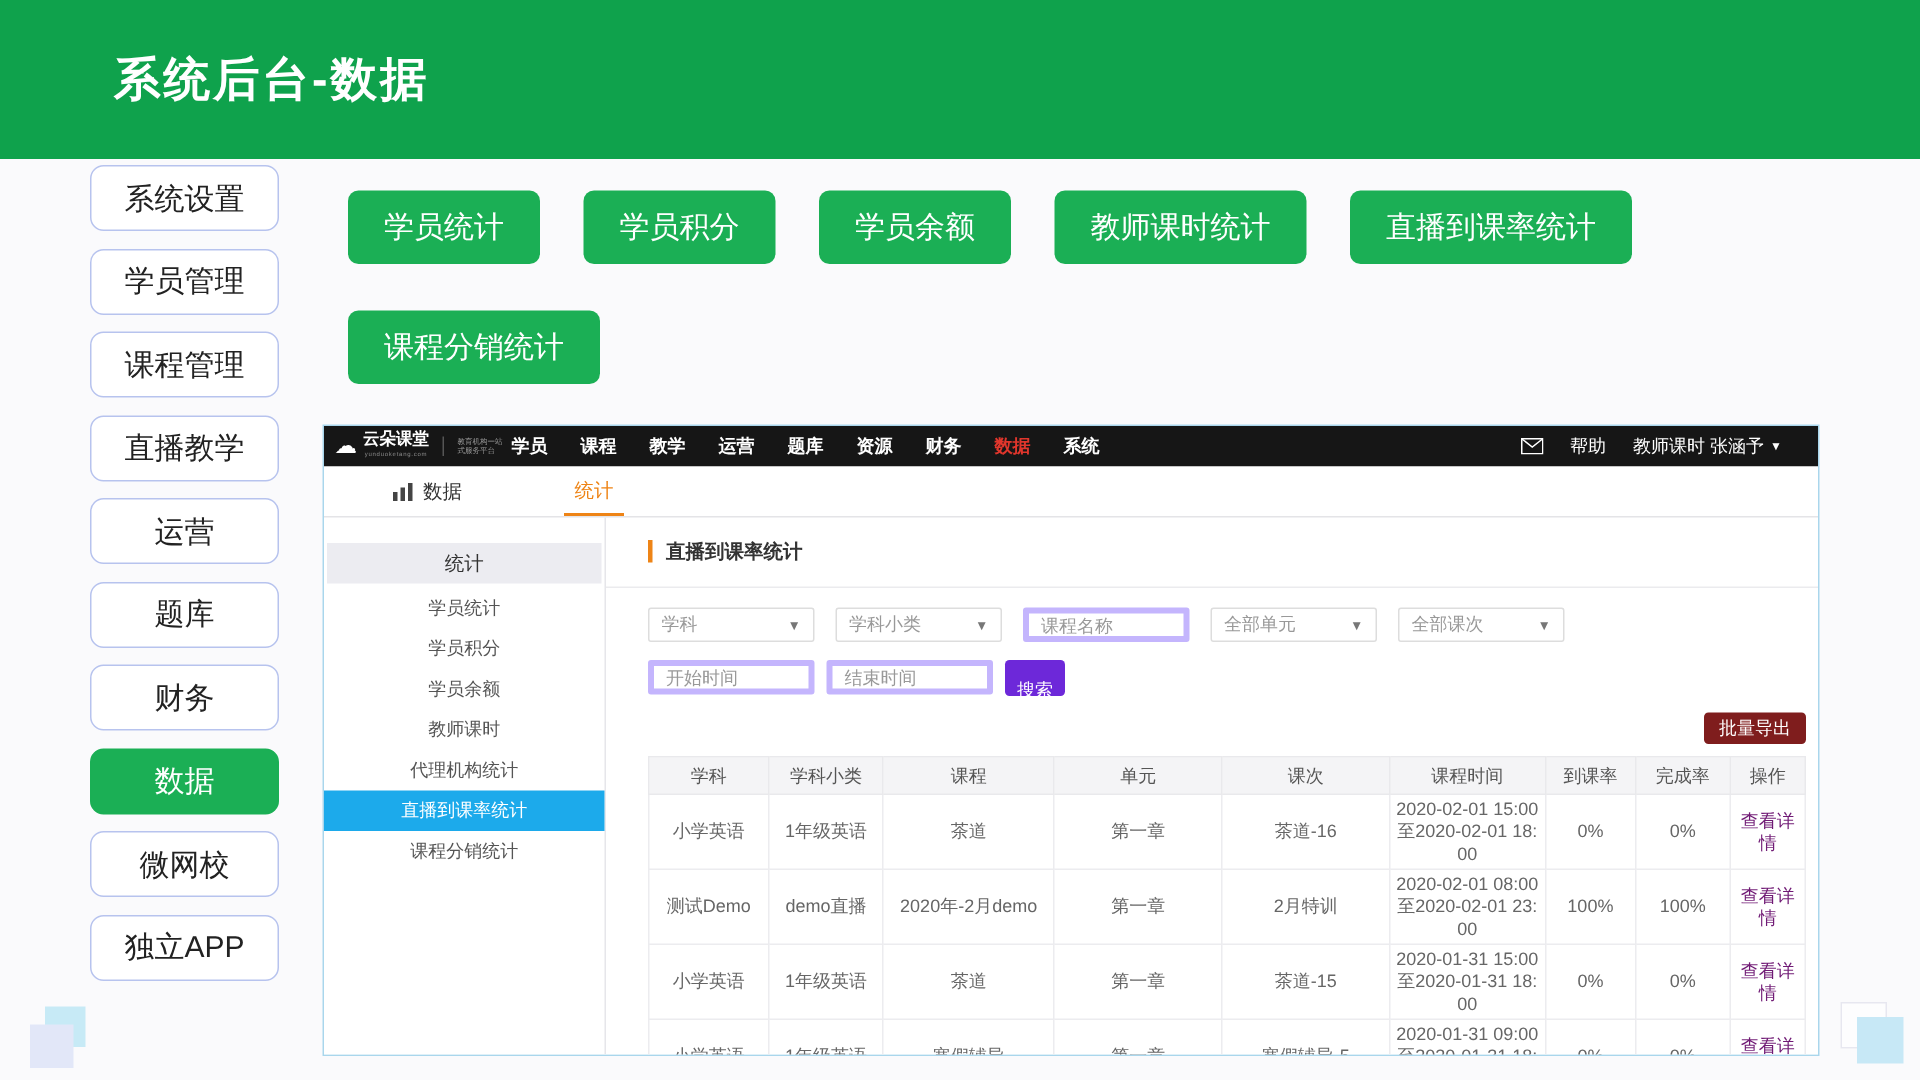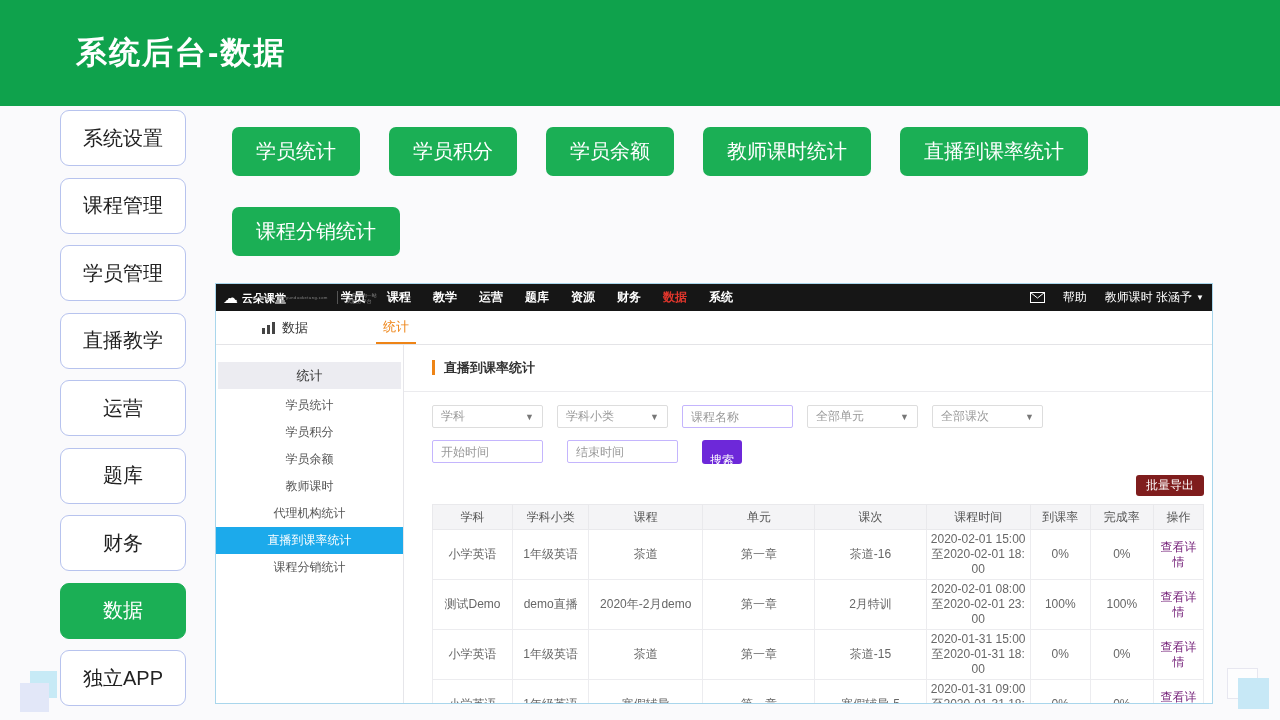--- a/index.html
+++ b/index.html
@@ -6,48 +6,48 @@
   html,body { width:1280px; height:720px; }
   body { background:#FAFAFC; font-family:"Liberation Sans","DejaVu Sans",sans-serif; overflow:hidden; position:relative; }
 
   
   .hero { position:absolute; left:0; top:0; width:1280px; height:106px; background:#0FA24C; }
   .hero h1 { position:absolute; left:76px; top:50%; transform:translateY(-50%); color:#fff;
              font-size:31px; font-weight:bold; letter-spacing:2px; }
 
   
   .left-nav { position:absolute; left:60px; top:110px; width:126px; display:flex; flex-direction:column; gap:11.5px; }
-  .lnav-btn { height:56px; background:#fff; border:1px solid #B7C3EE; border-radius:9px;
+  .lnav-btn { height:44px; background:#fff; border:1px solid #B7C3EE; border-radius:9px;
               display:flex; align-items:center; justify-content:center; font-size:20px; color:#222; cursor:pointer; }
   .lnav-btn.active { background:#1BAF55; border-color:#1BAF55; color:#fff; }
 
   
   .chips { position:absolute; left:232px; top:127px; }
   .chip-row { display:flex; gap:29px; }
   .chip-row + .chip-row { margin-top:31px; }
   .chip { height:49px; padding:0 24px; background:#1BAF55; border-radius:7px; color:#fff; font-size:20px;
           display:flex; align-items:center; justify-content:center; cursor:pointer; white-space:nowrap; }
 
   
   .shot { position:absolute; left:215px; top:283px; width:998px; height:421px; background:#fff;
           border:1px solid #A9D6EC; font-size:12px; overflow:hidden; }
 
   
   .nav { position:relative; height:27px; background:#161616; display:flex; align-items:center; color:#fff; }
   .logo { display:flex; align-items:center; gap:4px; padding-left:7px; }
   .cloud { font-size:15px; line-height:15px; color:#fff; }
-  .logo-col { display:flex; flex-direction:row; line-height:10px;text-align:center; }
+  .logo-col { display:flex; flex-direction:column; line-height:10px;text-align:center; }
   .logo-name { font-size:11px; font-weight:bold; }
   .logo-domain { font-size:4px; color:#8a8a8a; letter-spacing:.5px; }
   .logo-div { width:1px; height:13px; background:#555; margin:0 5px; }
   .tagline { display:flex; flex-direction:column; font-size:5px; color:#999; line-height:6px; }
   .nav-menu { position:absolute; left:125px; display:flex; gap:22px; font-weight:bold; }
   .nav-item { cursor:pointer; }
   .nav-item.active { color:#E0362C; }
-  .nav-right { position:absolute; right:8px; display:flex; align-items:center; gap:18px; }
+  .nav-right { position:absolute; right:24px; display:flex; align-items:center; gap:18px; }
   .account { display:flex; align-items:center; gap:4px; cursor:pointer; }
   .caret { font-size:8px; }
 
   
   .subnav { position:relative; height:34px; background:#fff; border-bottom:1px solid #E4E4E7; }
   .section { position:absolute; left:45px; top:0; height:33px; display:flex; align-items:center; gap:6px;
              font-size:13px; color:#333; }
   .tab { position:absolute; left:160px; top:0; width:40px; height:33px; text-align:center; line-height:31px;
          color:#EE8416; font-size:13px; border-bottom:2px solid #EE8416; cursor:pointer; }
 
@@ -58,25 +58,25 @@
                 font-size:13px; color:#333; }
   .inner-item { height:27px; line-height:27px; text-align:center; font-size:12px; color:#555; cursor:pointer; }
   .inner-item.active { background:#1CAAEB; color:#fff; }
 
   .panel { position:relative; flex:1; }
   .panel-title { position:absolute; top:15px; left:28px; border-left:3px solid #EE8416; padding-left:9px;
                  font-size:13px; font-weight:bold; color:#333; line-height:15px; }
   .panel-divider { position:absolute; top:46px; left:0; right:0; border-top:1px solid #EBEBEE; }
 
   .filters-1 { position:absolute; top:60px; left:28px; display:flex; gap:14px; }
-  .filters-2 { position:absolute; top:95px; left:28px; display:flex; gap:24px; }
+  .filters-2 { position:absolute; top:95px; left:28px; display:flex; gap:8px; }
   .sel { width:111px; height:23px; border:1px solid #DDD; border-radius:2px; background:#fff;
          display:flex; align-items:center; justify-content:space-between; padding:0 8px; color:#999; cursor:pointer; }
   .sarr { font-size:9px; color:#777; }
-  .inp { width:111px; height:23px; border:1px solid #c4b5fd; border-radius:2px; padding:0 8px; font-size:12px;
+  .inp { width:111px; height:23px; border:4px solid #c4b5fd; border-radius:2px; padding:0 8px; font-size:12px;
          color:#555; font-family:inherit; outline:none; }
   .inp::placeholder { color:#999; }
   .search-btn { height:23px; padding:12px 8px; background:#6d28d9; color:#fff; border:none; border-radius:3px;
                 font-size:12px; font-family:inherit; cursor:pointer; }
   .export-btn { position:absolute; top:130px; right:8px; height:21px; padding:0 10px; background:#7f1d1d;
                 color:#fff; border:none; border-radius:3px; font-size:12px; font-family:inherit; cursor:pointer; }
 
   table.grid { position:absolute; top:159px; left:28px; right:8px; width:772px; border-collapse:collapse;
                table-layout:fixed; font-size:12px; color:#666; }
   .grid th { height:25px; background:#F4F4F6; border:1px solid #E9E9EC; font-weight:normal; color:#555; }
@@ -93,27 +93,28 @@
 </style>
 </head>
 <body>
 
 <header class="hero">
   <h1>系统后台-数据</h1>
 </header>
 
 <nav class="left-nav">
   <div class="lnav-btn">系统设置</div>
+  <div class="lnav-btn">学员管理</div>
   <div class="lnav-btn">课程管理</div>
-  <div class="lnav-btn">学员管理</div>
   <div class="lnav-btn">直播教学</div>
   <div class="lnav-btn">运营</div>
   <div class="lnav-btn">题库</div>
   <div class="lnav-btn">财务</div>
   <div class="lnav-btn active">数据</div>
+  <div class="lnav-btn">微网校</div>
   <div class="lnav-btn">独立APP</div>
 </nav>
 
 <div class="chips">
   <div class="chip-row">
     <div class="chip">学员统计</div>
     <div class="chip">学员积分</div>
     <div class="chip">学员余额</div>
     <div class="chip">教师课时统计</div>
     <div class="chip">直播到课率统计</div>

